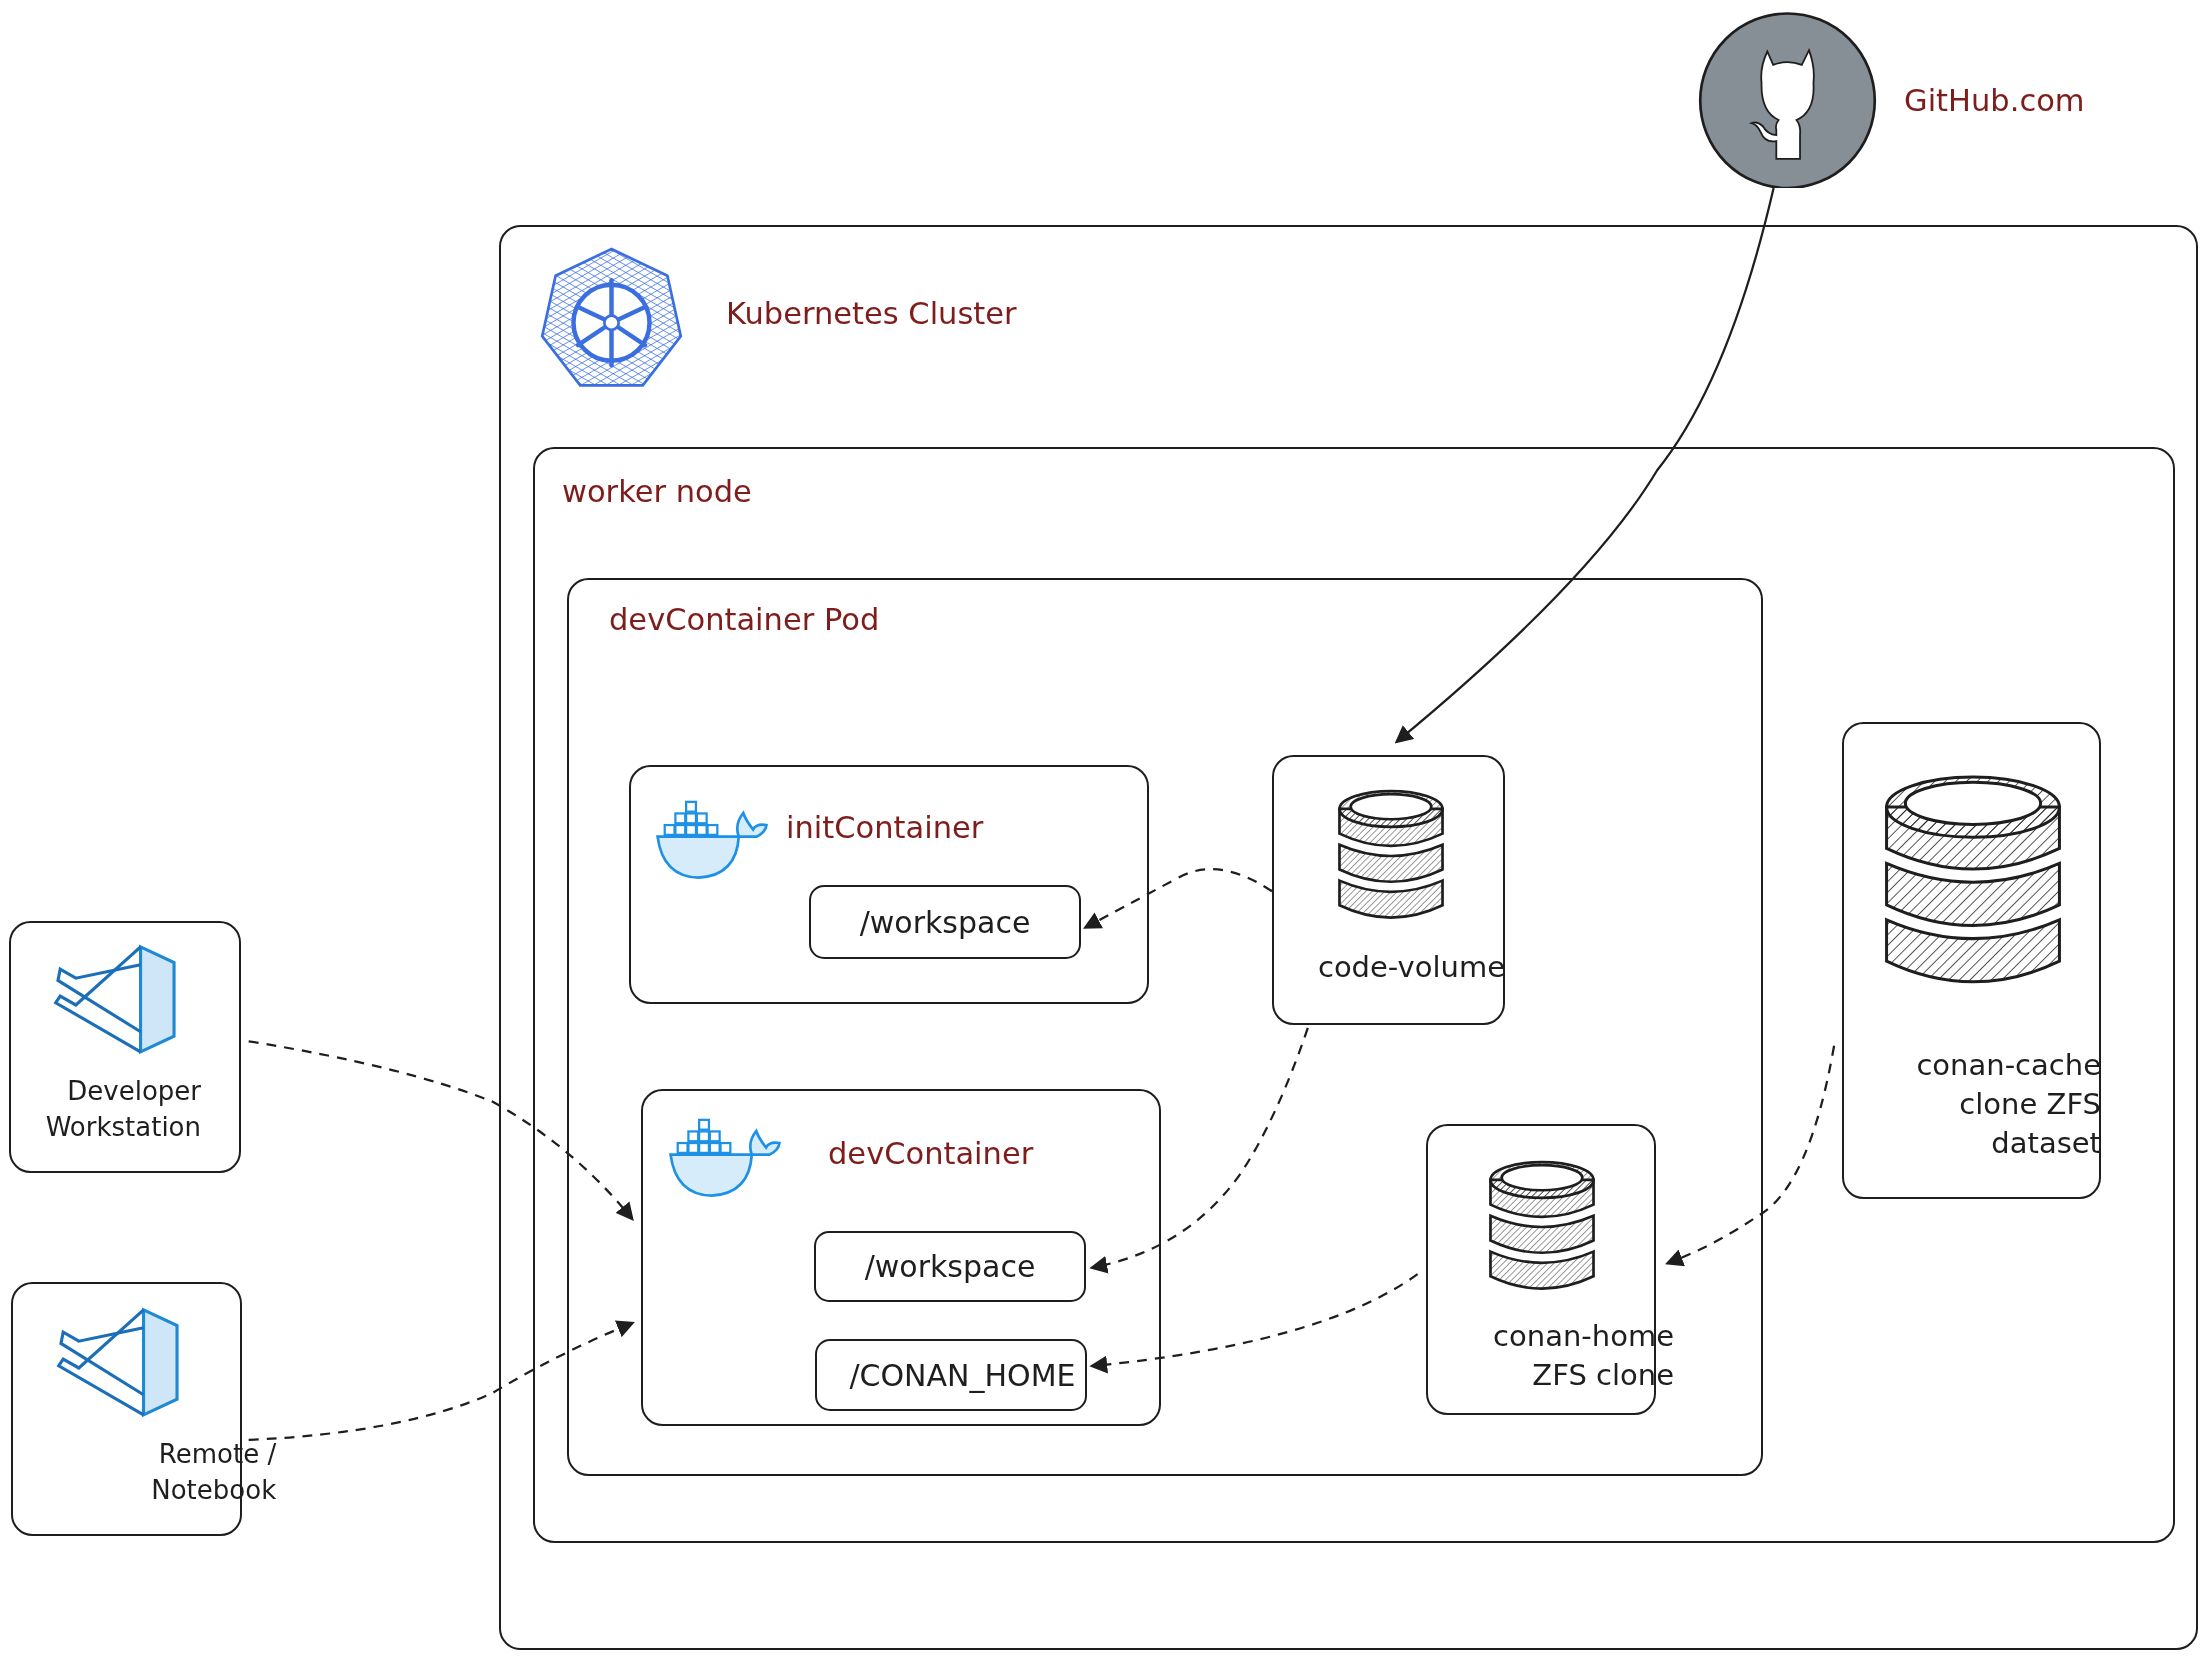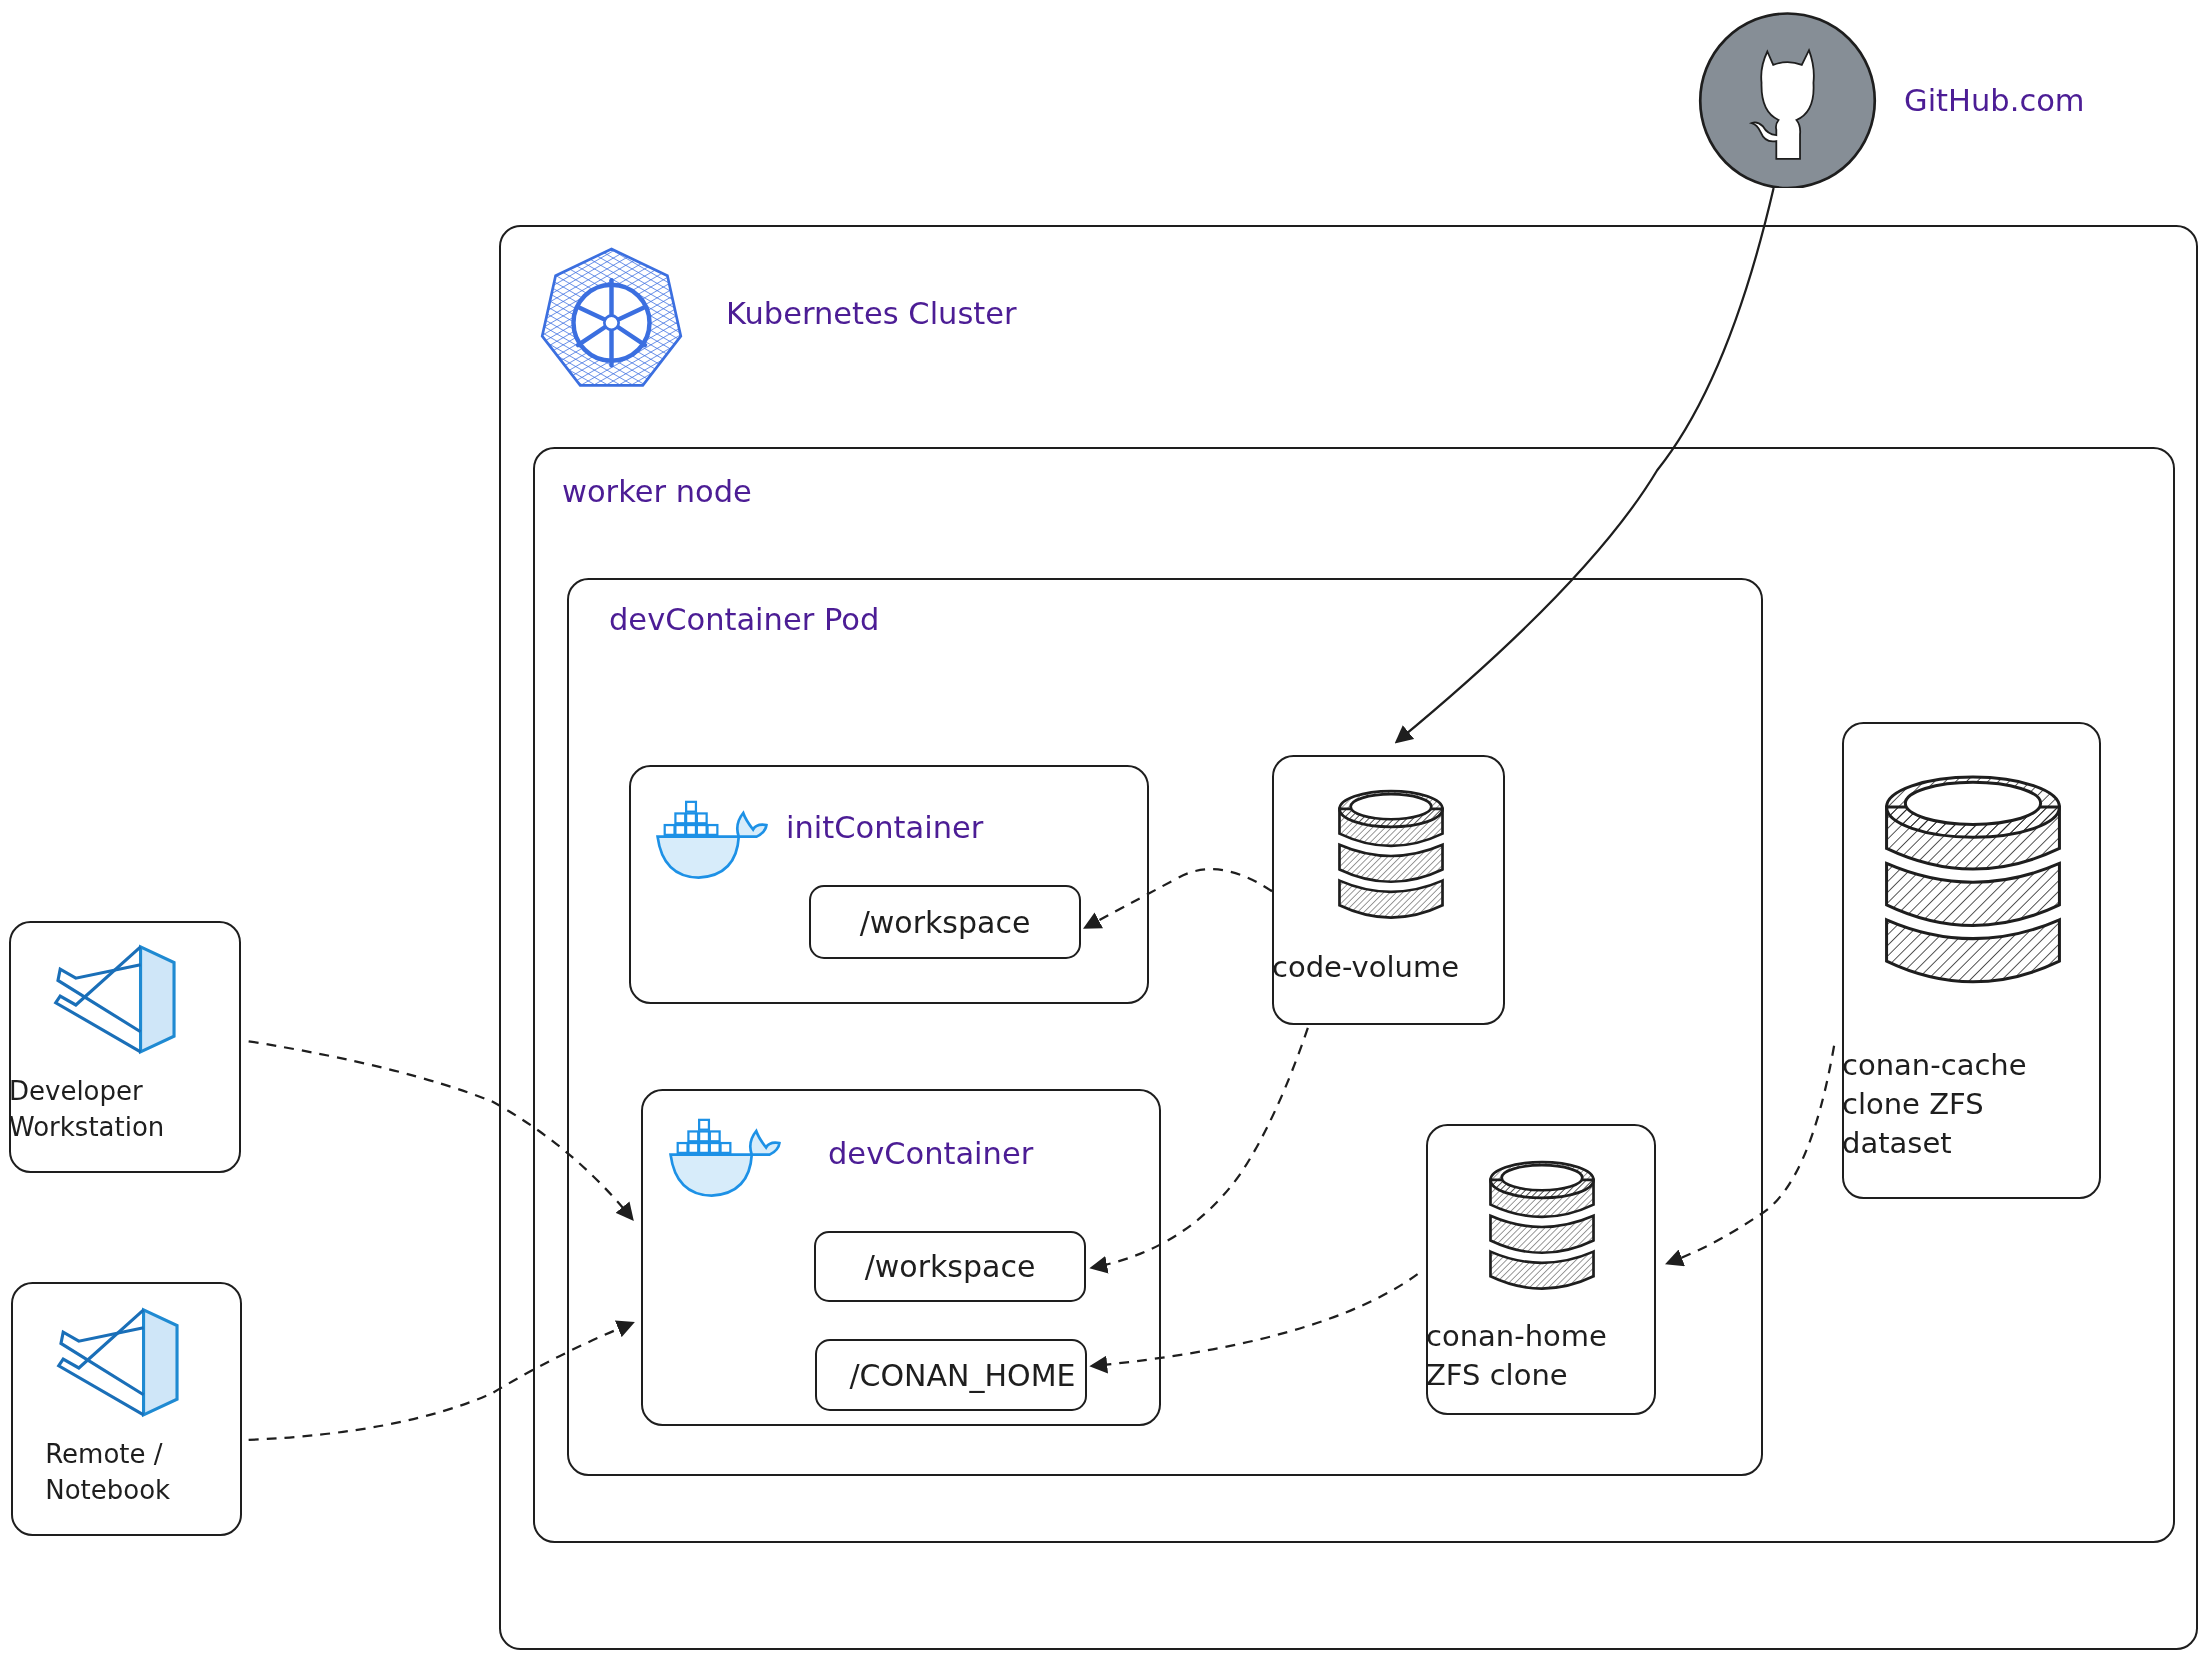--- a/index.html
+++ b/index.html
@@ -1,19 +1,19 @@
 <!DOCTYPE html>
 <html style="font-size:7.2px"><head>
 <meta charset="utf-8">
 <style>
   html,body{margin:0;padding:0;background:#ffffff;}
   body{width:2205px;height:1658px;position:relative;overflow:hidden;font-family:"DejaVu Sans",sans-serif;color:#1e1e1e;}
   .box{position:absolute;border:2.7px solid #1e1e1e;border-radius:21.5px;background:transparent;box-sizing:border-box;}
-  .lbl{position:absolute;font-size:30.5px;white-space:nowrap;color:#4c1d95;}
-  .clbl{position:absolute;font-size:29px;text-align:left;line-height:39px;color:#1e1e1e;}
+  .lbl{position:absolute;font-size:30.5px;white-space:nowrap;color:#7f1d1d;}
+  .clbl{position:absolute;font-size:29px;text-align:right;line-height:39px;color:#1e1e1e;}
   .mount{position:absolute;border:2.7px solid #1e1e1e;border-radius:15px;box-sizing:border-box;display:flex;align-items:center;justify-content:center;font-size:30px;}
   svg.ov{position:absolute;left:0;top:0;}
   .icon{position:absolute;}
 </style>
 </head>
 <body>
 
 <div class="box" style="left:499px;top:225px;width:1699px;height:1425px;"></div>
 <div class="box" style="left:533px;top:447px;width:1642px;height:1096px;"></div>
 <div class="box" style="left:567px;top:578px;width:1196px;height:898px;"></div>

